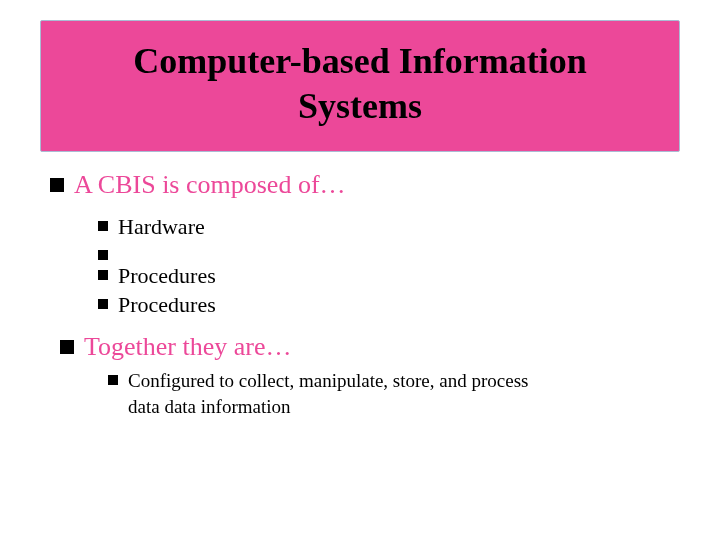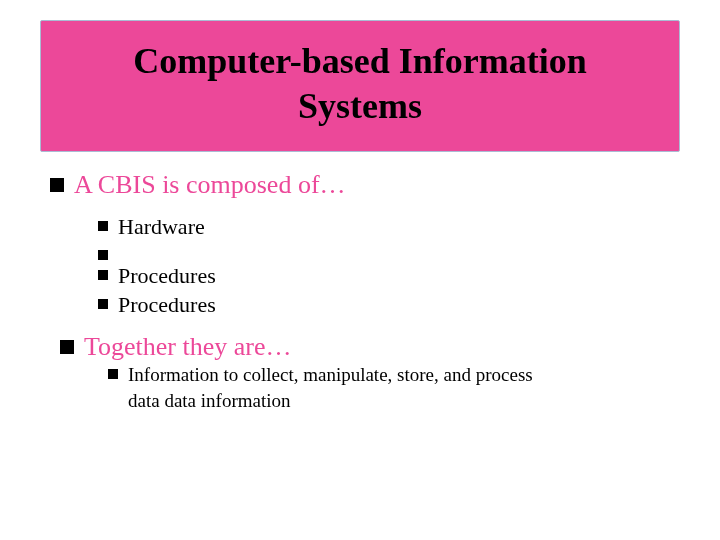--- a/index.html
+++ b/index.html
@@ -94,20 +94,21 @@
     }
 
     .sub-label {
       font-size: 22px;
       color: #000000;
     }
 
     .together-section {
       display: flex;
       flex-direction: column;
+      gap: 6px;
       padding-left: 10px;
     }
 
     .together-sub {
       padding-left: 48px;
     }
 
     .together-sub-text {
       font-size: 19px;
       color: #000000;
@@ -161,21 +162,21 @@
     <div class="together-section">
       <div class="bullet-point">
         <span class="bullet-square"></span>
         <span class="bullet-label">Together they are…</span>
       </div>
 
       <div class="together-sub">
         <div class="sub-bullet">
           <span class="sub-square"></span>
           <span class="together-sub-text">
-            <span>Information to collect, manipulate, store, and process</span><br>
+            <span>Configured to collect, manipulate, store, and process</span><br>
             <span>data data information</span>
           </span>
         </div>
       </div>
     </div>
 
   </div>
 </div>
 
 </body></html>

